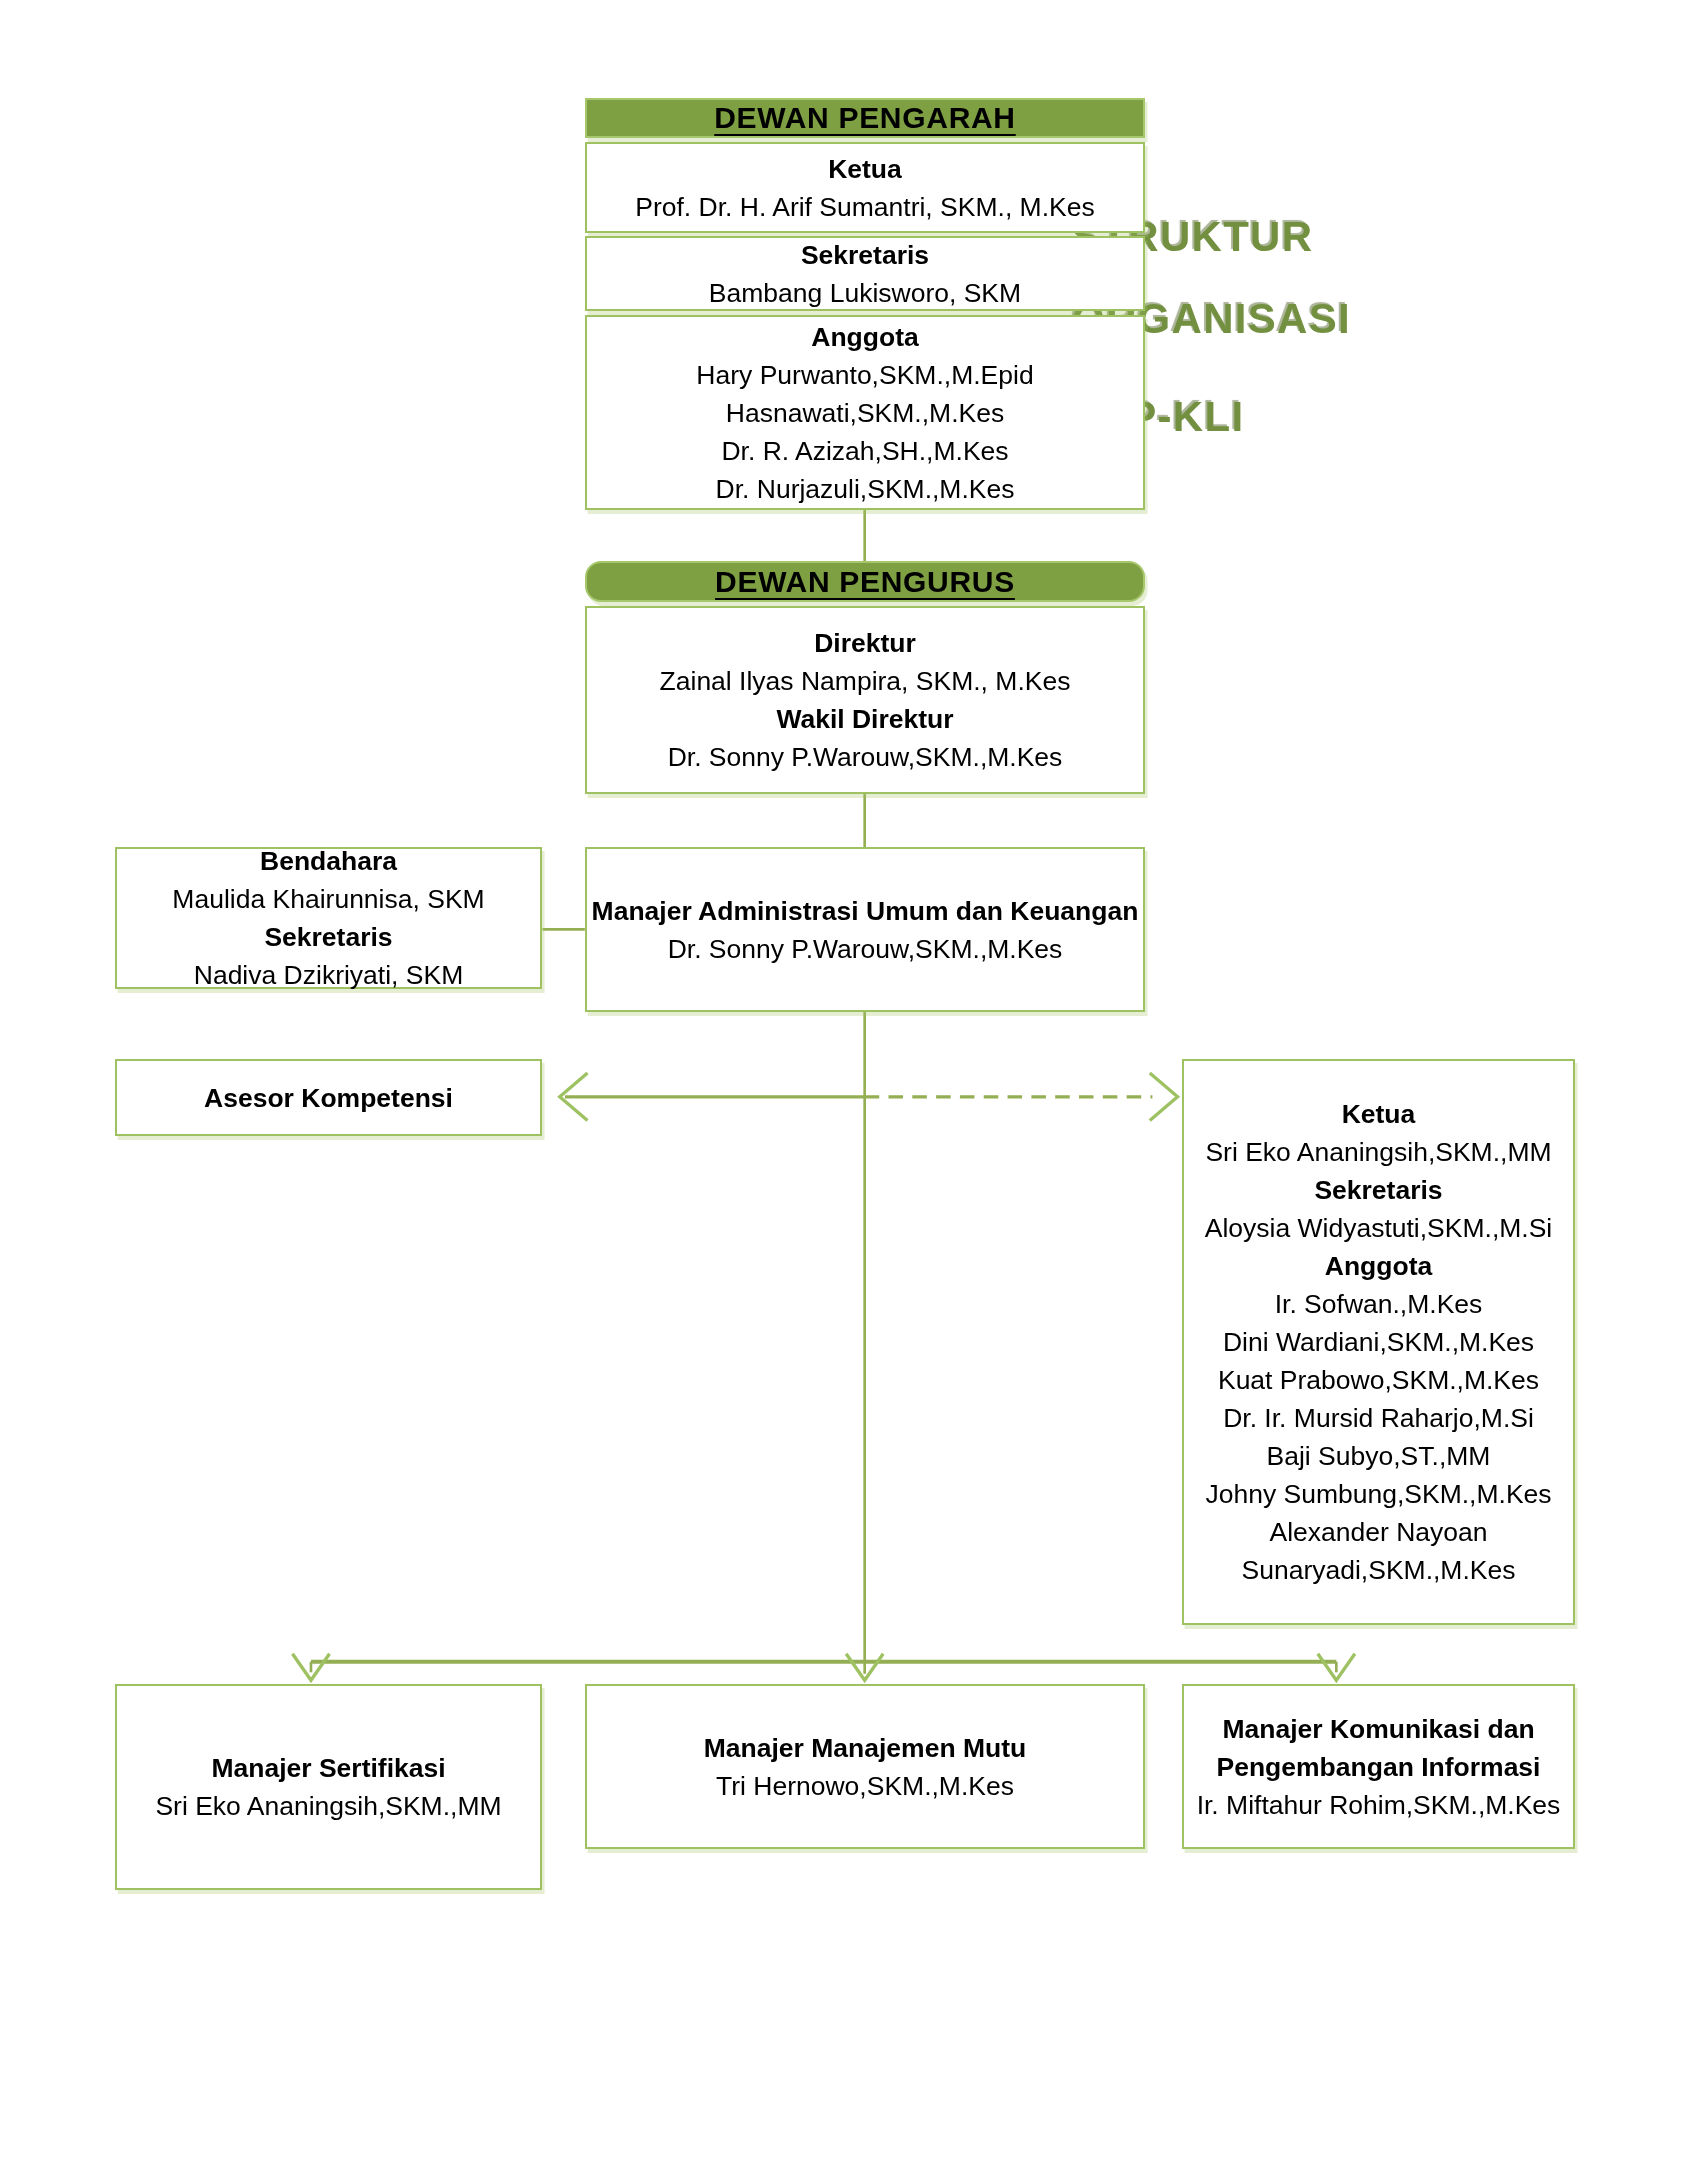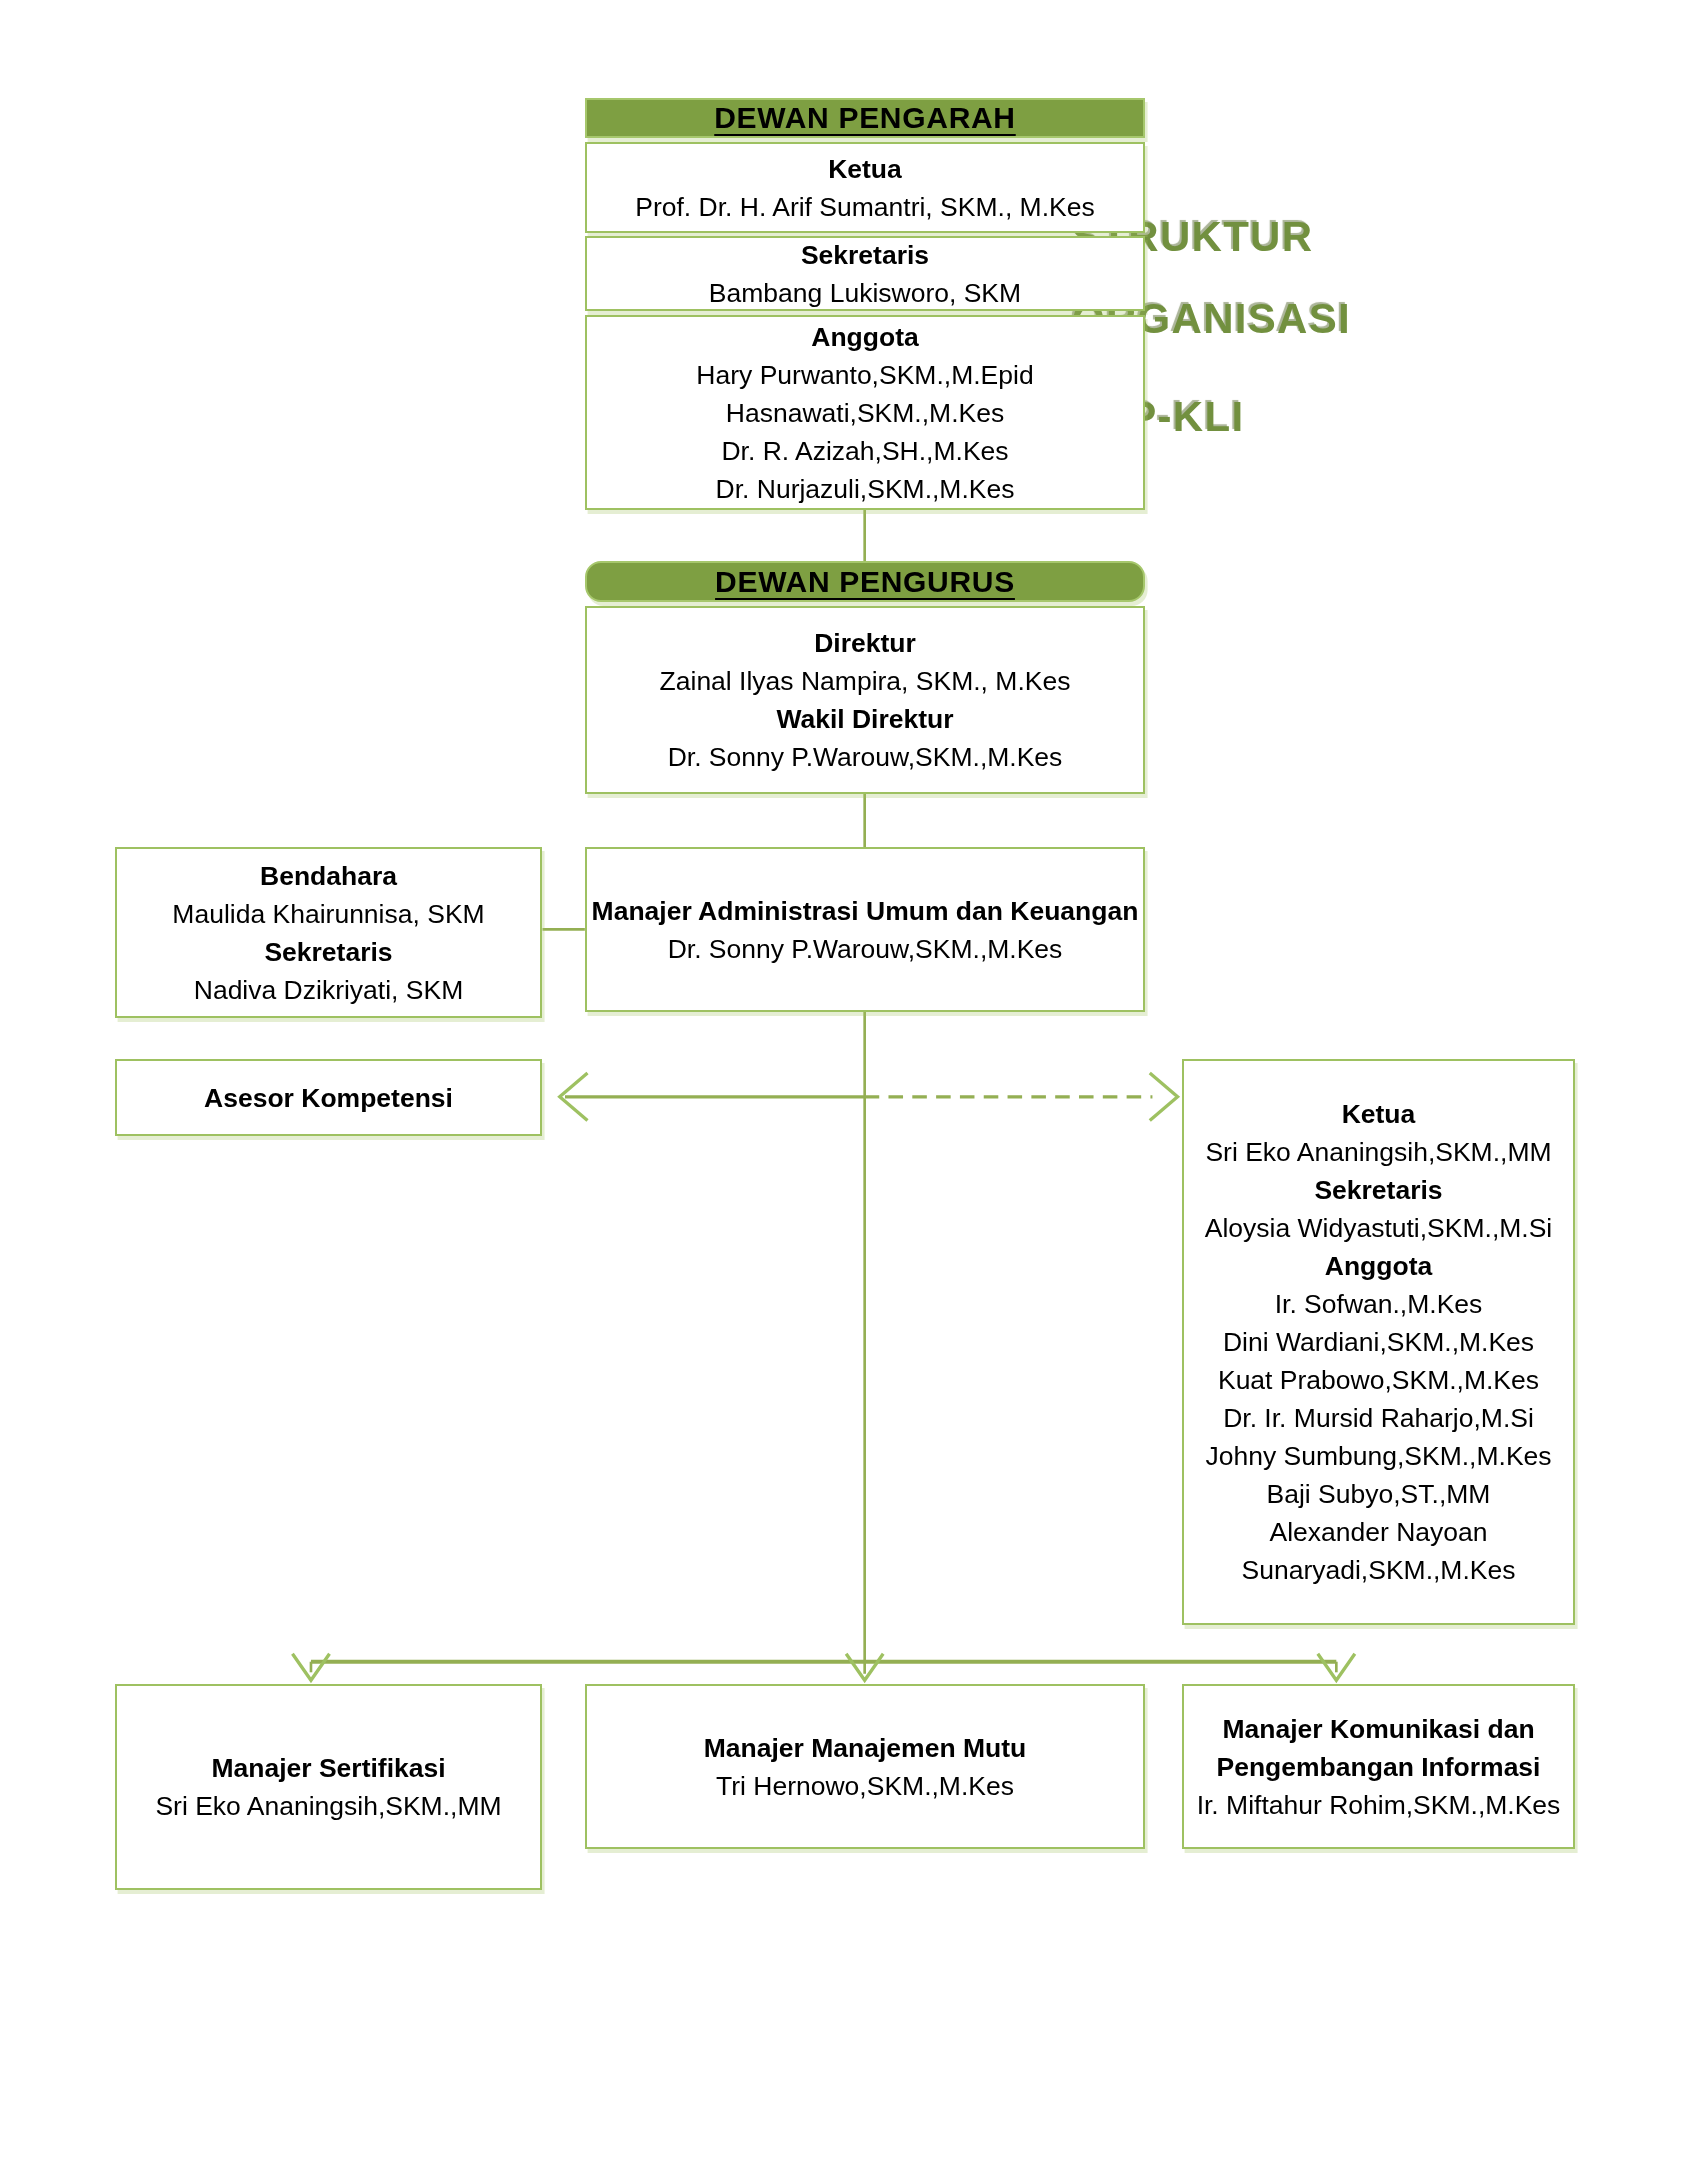--- a/index.html
+++ b/index.html
@@ -120,21 +120,21 @@
   <div class="hdrbar col-mid" style="top:561px;height:41px;border-radius:16px;">
     <span class="t">DEWAN PENGURUS</span>
   </div>
   <div class="box col-mid" style="top:606px;height:188px;">
     <div class="ln b">Direktur</div>
     <div class="ln">Zainal Ilyas Nampira, SKM., M.Kes</div>
     <div class="ln b">Wakil Direktur</div>
     <div class="ln">Dr. Sonny P.Warouw,SKM.,M.Kes</div>
   </div>
 
-  <div class="box col-left" style="top:847px;height:171px;">
+  <div class="box col-left" style="top:847px;height:142px;">
     <div class="ln b">Bendahara</div>
     <div class="ln">Maulida Khairunnisa, SKM</div>
     <div class="ln b">Sekretaris</div>
     <div class="ln">Nadiva Dzikriyati, SKM</div>
   </div>
 
   <div class="box col-mid" style="top:847px;height:165px;">
     <div class="ln b">Manajer Administrasi Umum dan Keuangan</div>
     <div class="ln">Dr. Sonny P.Warouw,SKM.,M.Kes</div>
   </div>
@@ -147,22 +147,22 @@
     <div class="komite-body">
       <div class="ln b">Ketua</div>
       <div class="ln">Sri Eko Ananingsih,SKM.,MM</div>
       <div class="ln b">Sekretaris</div>
       <div class="ln">Aloysia Widyastuti,SKM.,M.Si</div>
       <div class="ln b">Anggota</div>
       <div class="ln">Ir. Sofwan.,M.Kes</div>
       <div class="ln">Dini Wardiani,SKM.,M.Kes</div>
       <div class="ln">Kuat Prabowo,SKM.,M.Kes</div>
       <div class="ln">Dr. Ir. Mursid Raharjo,M.Si</div>
+      <div class="ln">Baji Subyo,ST.,MM</div>
       <div class="ln">Johny Sumbung,SKM.,M.Kes</div>
-      <div class="ln">Baji Subyo,ST.,MM</div>
       <div class="ln">Alexander Nayoan</div>
       <div class="ln">Sunaryadi,SKM.,M.Kes</div>
     </div>
   </div>
 
   <div class="box col-left" style="top:1684px;height:206px;">
     <div class="ln b">Manajer Sertifikasi</div>
     <div class="ln">Sri Eko Ananingsih,SKM.,MM</div>
   </div>
   <div class="box col-mid" style="top:1684px;height:165px;">

